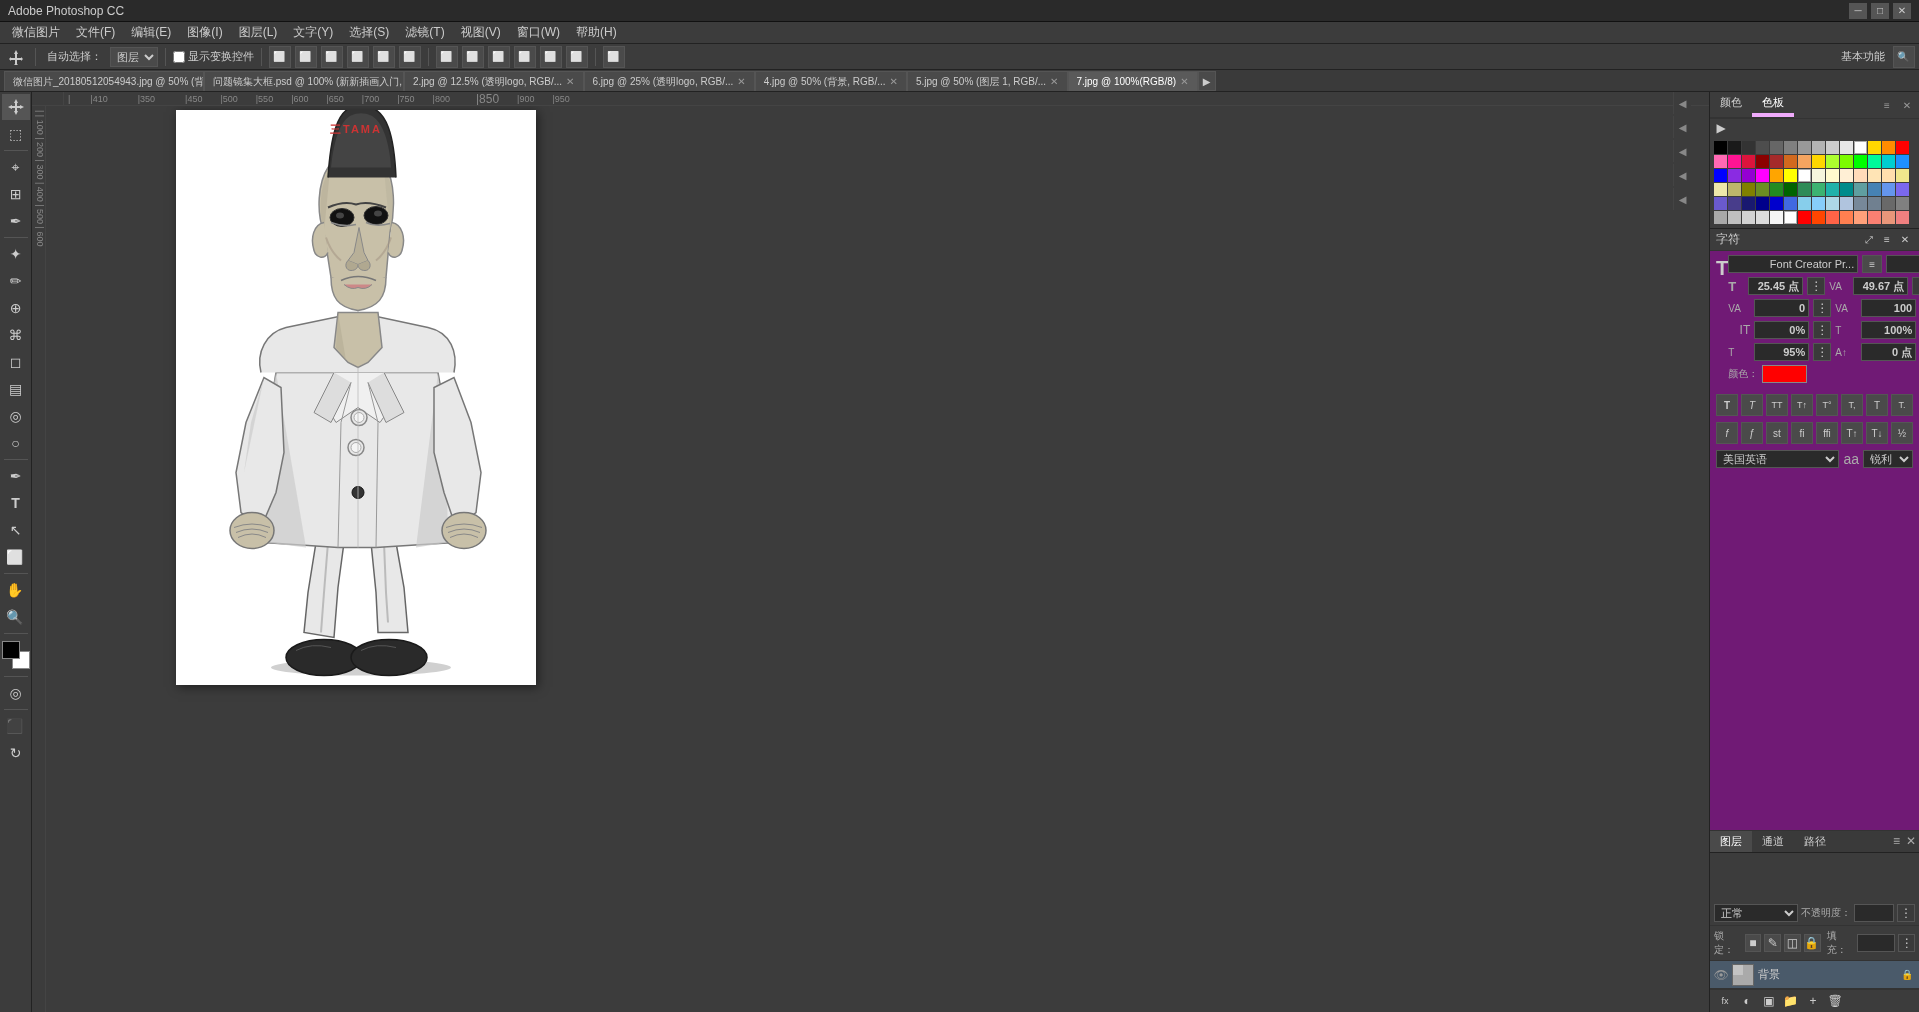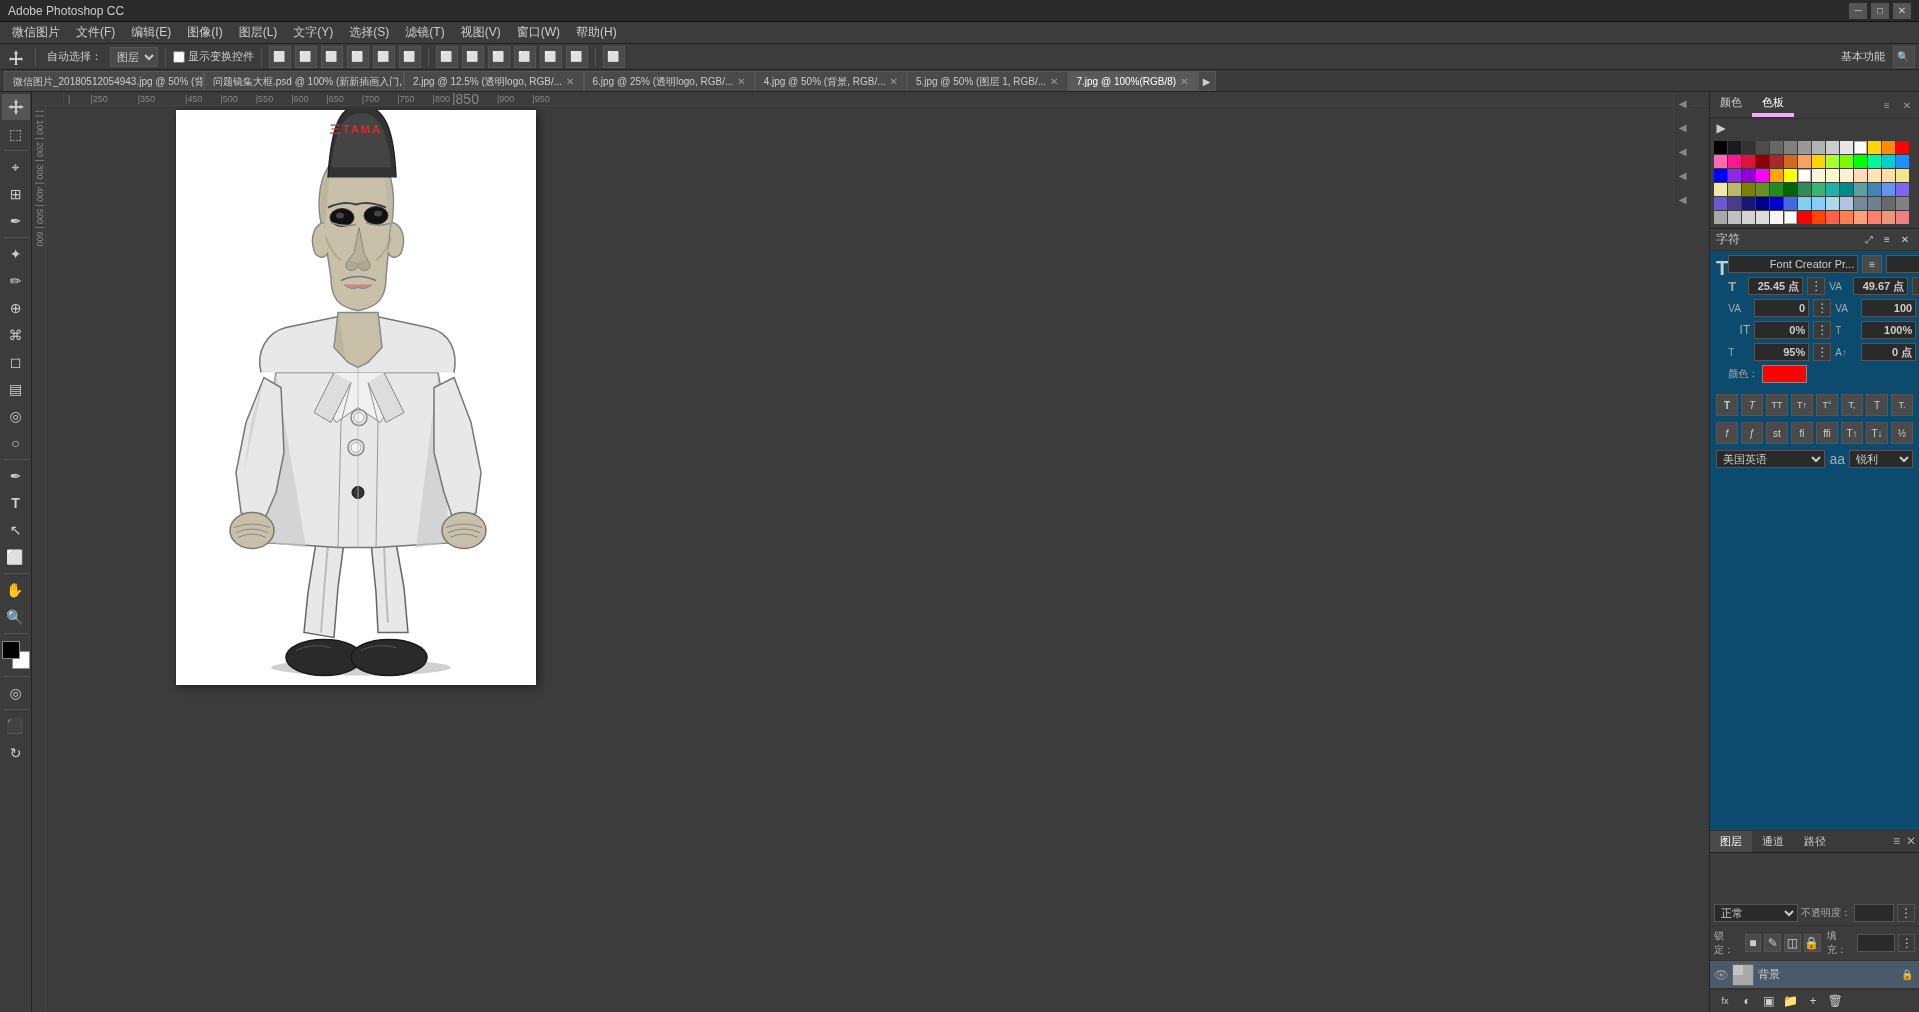--- a/index.html
+++ b/index.html
@@ -375,21 +375,21 @@
       display: flex;
       align-items: center;
       justify-content: center;
       cursor: pointer;
       color: #ccc;
     }
 
     
     #type-panel {
       flex: 1;
-      background: #0c4a6e;
+      background: #701a75;
       overflow: hidden;
     }
     .type-panel-header {
       height: 22px;
       background: #3c3c3c;
       display: flex;
       align-items: center;
       padding: 0 6px;
       border-bottom: 1px solid #333;
       justify-content: space-between;
@@ -699,31 +699,31 @@
     <div class="tool-btn">⬛</div>
     <div class="tool-btn">↻</div>
   </div>
 
   <div id="canvas-wrapper">
 
     <div id="ruler-row">
       <div id="ruler-corner"></div>
       <div id="ruler-h">
         <span style="font-size:9px;color:#888;">|</span>
-        <span style="font-size:9px;color:#888;margin-left:20px;">|250</span>
+        <span style="font-size:9px;color:#888;margin-left:20px;">|410</span>
         <span style="font-size:9px;color:#888;margin-left:30px;">|350</span>
         <span style="font-size:9px;color:#888;margin-left:30px;">|450</span>
         <span style="font-size:9px;color:#888;margin-left:18px;">|500</span>
         <span style="font-size:9px;color:#888;margin-left:18px;">|550</span>
         <span style="font-size:9px;color:#888;margin-left:18px;">|600</span>
         <span style="font-size:9px;color:#888;margin-left:18px;">|650</span>
         <span style="font-size:9px;color:#888;margin-left:18px;">|700</span>
         <span style="font-size:9px;color:#888;margin-left:18px;">|750</span>
         <span style="font-size:9px;color:#888;margin-left:18px;">|800</span>
-        <span style="font-size:14px;color:#888;margin-left:2px;">|850</span>
+        <span style="font-size:12px;color:#888;margin-left:26px;">|850</span>
         <span style="font-size:9px;color:#888;margin-left:18px;">|900</span>
         <span style="font-size:9px;color:#888;margin-left:18px;">|950</span>
       </div>
     </div>
 
     <div id="canvas-area">
 
       <div id="ruler-v">
         <span style="font-size:9px;">| | 100 | 200 | 300 | 400 | 500 | 600</span>
       </div>
@@ -1059,21 +1059,21 @@
         <div class="format-btn" style="font-size:10px;">T↑</div>
         <div class="format-btn" style="font-size:10px;">T↓</div>
         <div class="format-btn" style="font-size:10px;">½</div>
       </div>
 
       <div style="display:flex;align-items:center;gap:4px;padding:3px 6px;">
         <select class="type-dropdown" style="flex:1;">
           <option>美国英语</option>
         </select>
         <span style="font-size:14px;color:#aaa;">aa</span>
-        <select class="type-dropdown" style="width:64px;">
+        <select class="type-dropdown" style="width:50px;">
           <option>锐利</option>
         </select>
       </div>
     </div>
 
     <div id="layers-panel">
 
       <div class="layers-tabs">
         <div class="layers-tab active">图层</div>
         <div class="layers-tab">通道</div>

